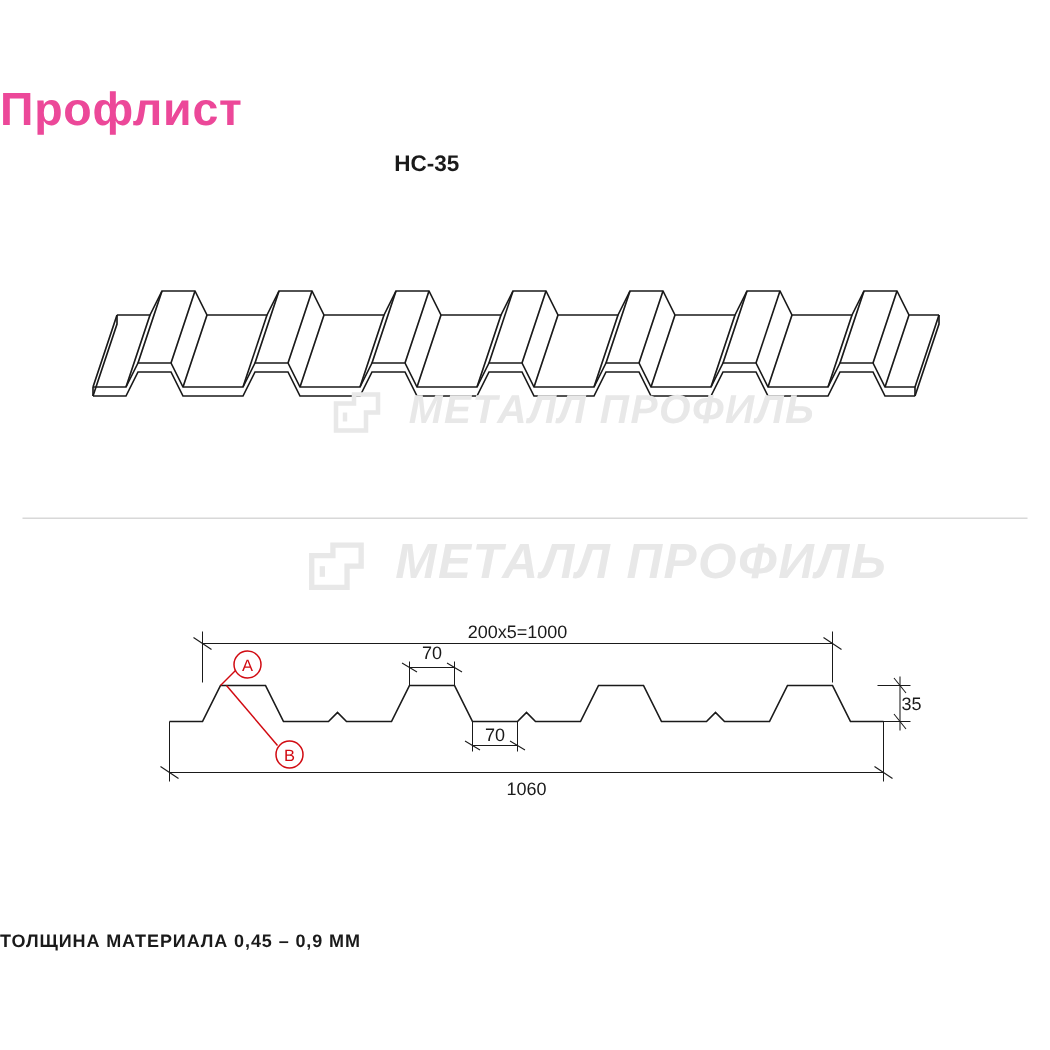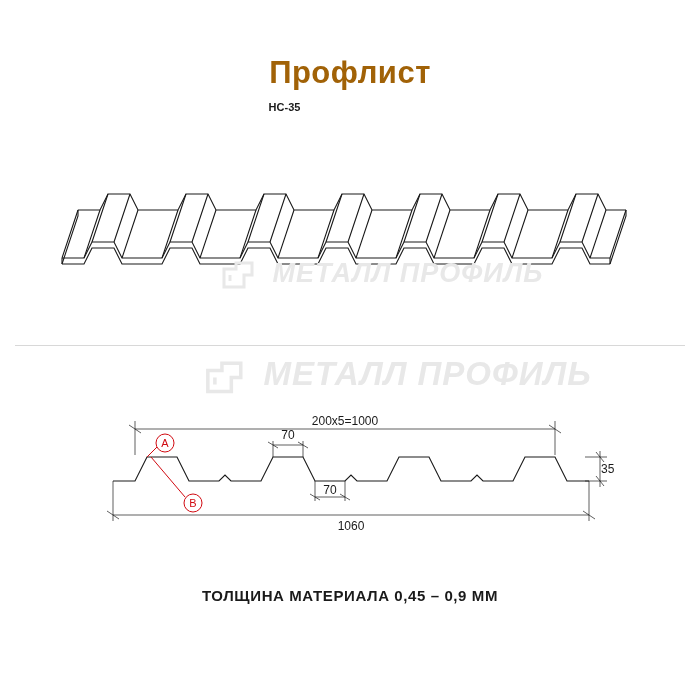--- a/index.html
+++ b/index.html
@@ -19,43 +19,41 @@
     position: absolute;
     left: 0; top: 0;
     width: 700px;
     height: 700px;
   }
   .title {
     position: absolute;
     top: 55px;
     left: 0;
     width: 700px;
-    text-align: center;
     font-size: 31px;
     font-weight: bold;
     letter-spacing: 0.5px;
-    color: #a16207;
+    color: #ec4899;
   }
   .subtitle {
     position: absolute;
     top: 101px;
     left: 0;
     width: 569px;
     text-align: center;
-    font-size: 11px;
+    font-size: 15px;
     font-weight: bold;
     color: #1a1a1a;
   }
   .footer-note {
     position: absolute;
-    top: 587px;
+    top: 620px;
     left: 0;
     width: 700px;
-    text-align: center;
-    font-size: 15px;
+    font-size: 12px;
     font-weight: bold;
     letter-spacing: 0.6px;
     color: #1a1a1a;
   }
   .divider {
     position: absolute;
     left: 15px;
     top: 345px;
     width: 670px;
     height: 1px;

